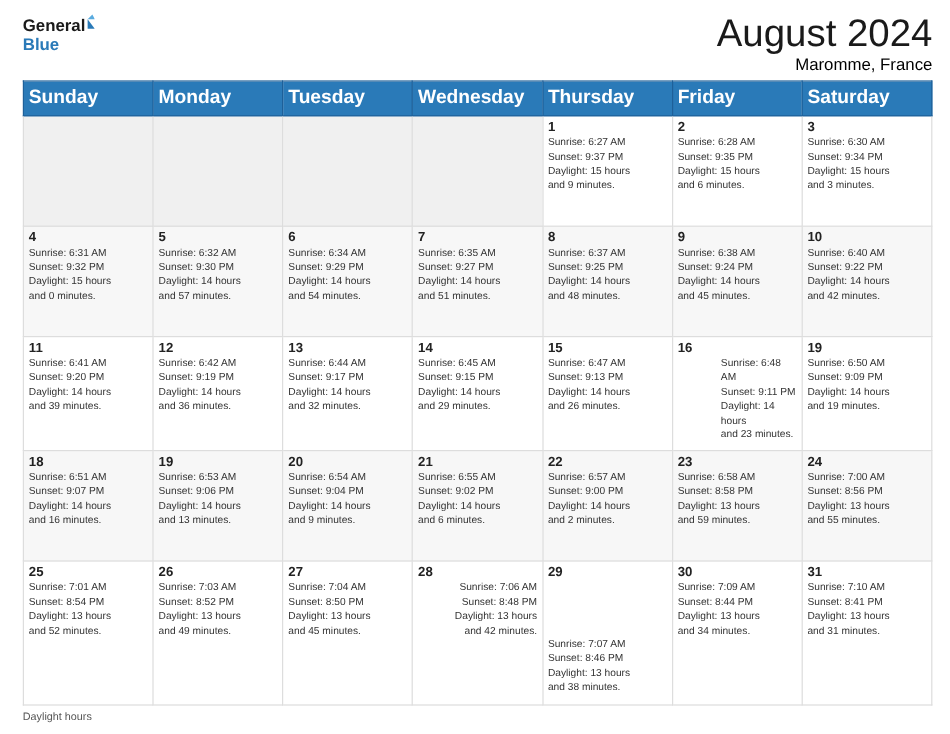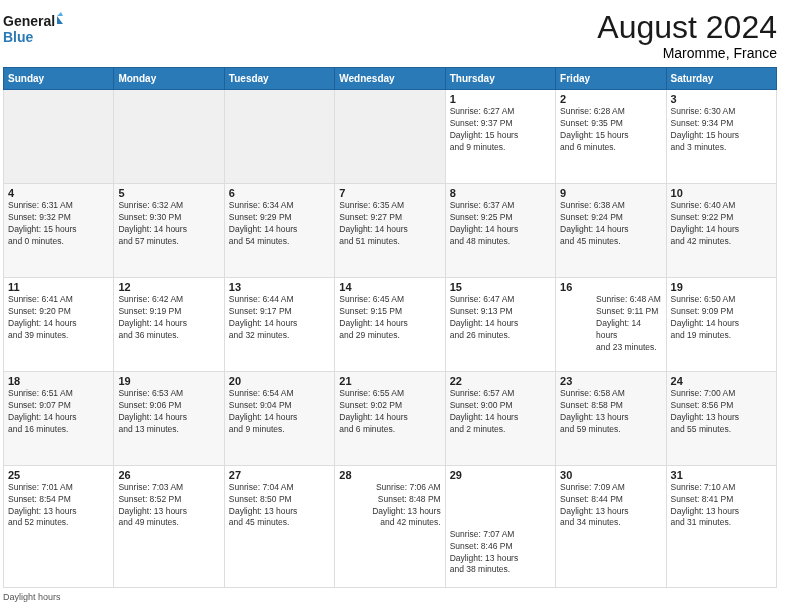--- a/index.html
+++ b/index.html
@@ -6,21 +6,21 @@
     body {
       font-family: Arial, sans-serif;
       background: #fff;
       width: 792px;
       height: 612px;
       overflow: hidden;
     }
     .page {
       width: 792px;
       height: 612px;
-      padding: 10px 15px 10px 3px;
+      padding: 10px 15px 10px 19px;
       display: flex;
       flex-direction: column;
     }
     .header {
       display: flex;
       justify-content: space-between;
       align-items: flex-start;
       margin-bottom: 6px;
     }
     .logo {
@@ -44,21 +44,21 @@
     .calendar {
       flex: 1;
       border: 1px solid #ccc;
       border-collapse: collapse;
       width: 100%;
       table-layout: fixed;
     }
     .calendar th {
       background: #2a7ab8;
       color: #fff;
-      font-size: 10px;
+      font-size: 16px;
       font-weight: 600;
       padding: 5px 4px;
       text-align: left;
       border: 1px solid #1e6099;
     }
     .calendar td {
       border: 1px solid #ddd;
       vertical-align: top;
       padding: 3px 4px;
       font-size: 9px;

